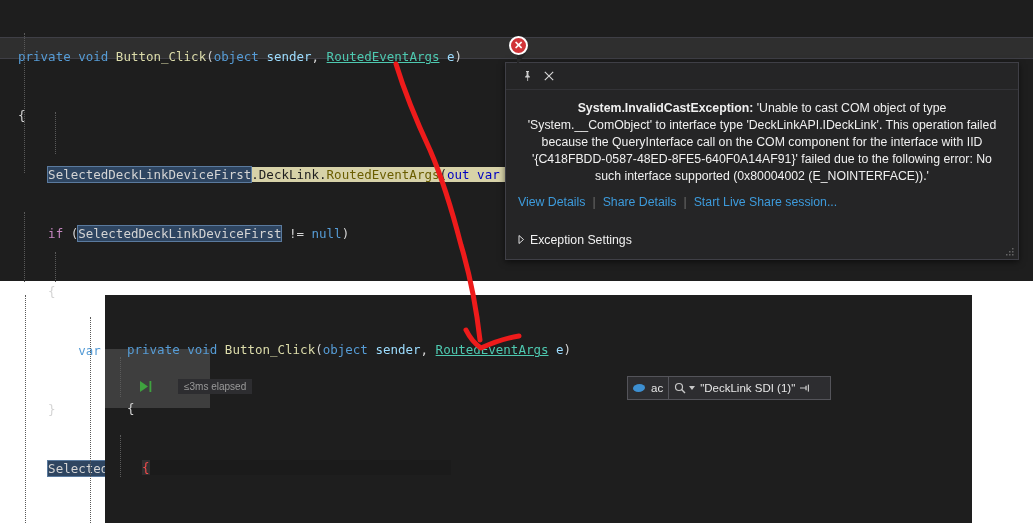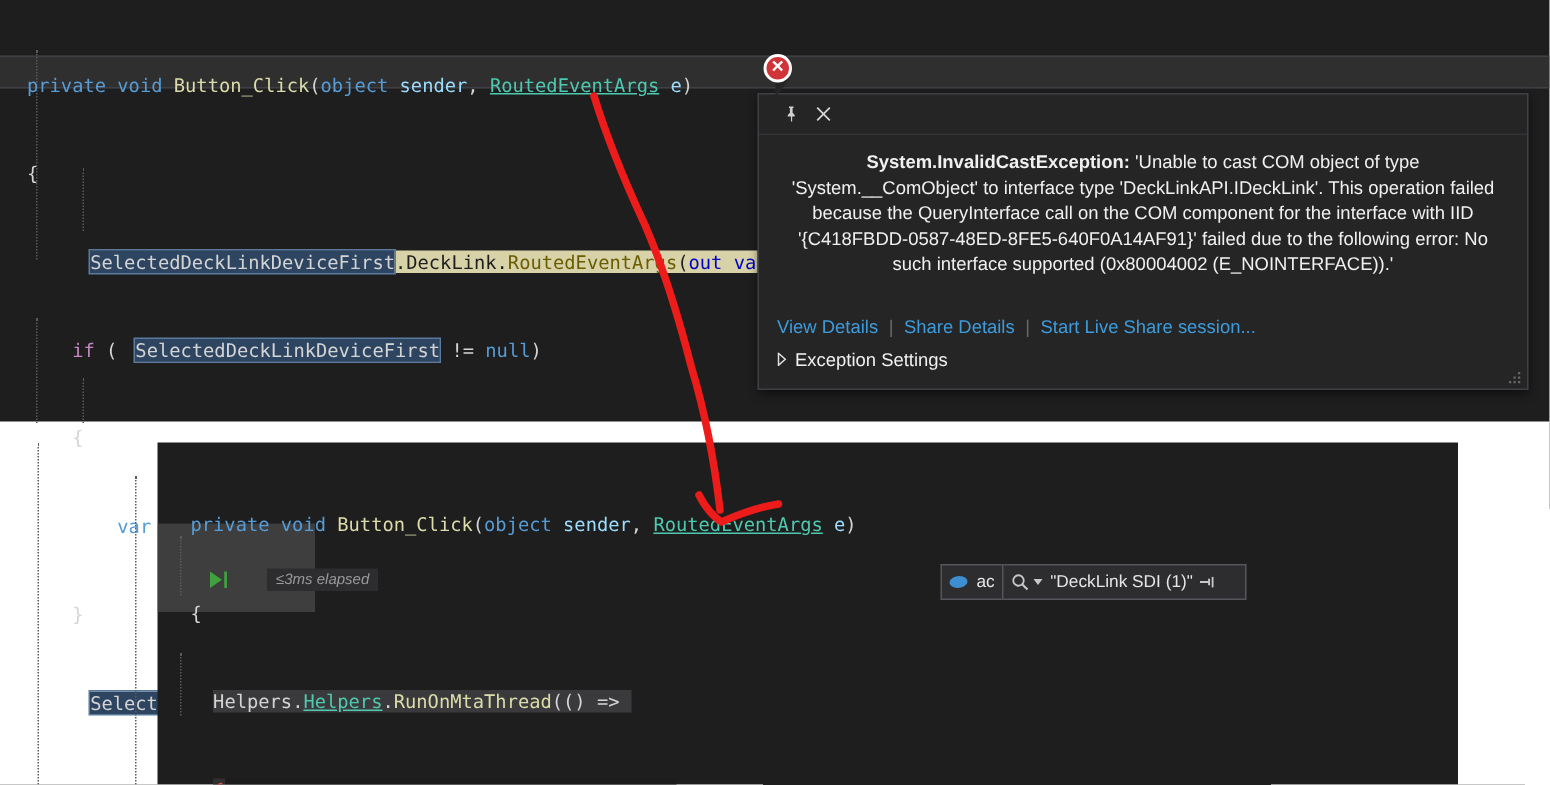--- a/index.html
+++ b/index.html
@@ -20,21 +20,21 @@
   .typ{color:#4ec9b0;text-decoration:underline;}     
   .mth{color:#dcdcaa;}     
   .par{color:#9cdcfe;}     
   .pln{color:#d4d4d4;}
   
   .cur{background:#d7d2a8;color:#1e1e1e;}
   .cur .kw{color:#0000c0;}
   .cur .mth{color:#6a5d00;}
   .cur .par{color:#1b4f72;}
   
-  .refbox{background:#2e4561;outline:1px solid #5a7a9e;margin-left:12px;}
+  .refbox{background:#2e4561;outline:1px solid #5a7a9e;}
   
   .curline-band{
     position:absolute;left:0;right:0;height:19.6px;background:#2f2f2f;
     border-top:1px solid #3f3f46;border-bottom:1px solid #3f3f46;
   }
   .guide{
     position:absolute;top:0;bottom:0;width:0;
     border-left:1px dotted #5a5a5a;
   }
   
@@ -48,21 +48,21 @@
     height:26px;display:flex;align-items:center;
     padding:0 6px 0 10px;font-size:12.5px;color:#f0f0f0;
     border-bottom:1px solid #333337;
   }
   #exc-header .title{flex:1;}
   .hdr-btn{width:22px;height:20px;display:flex;align-items:center;
     justify-content:center;color:#cfcfcf;cursor:pointer;font-size:13px;}
   #exc-body{padding:10px 12px 0 12px;font-size:12.3px;line-height:17px;color:#f0f0f0;text-align:center;}
   #exc-body b{font-weight:bold;}
   #exc-links{
-    position:absolute;left:12px;top:148px;font-size:12.3px;color:#3d9bdc;
+    position:absolute;left:12px;top:132px;font-size:12.3px;color:#3d9bdc;
     display:flex;align-items:center;gap:7px;
   }
   #exc-links a{color:#3d9bdc;text-decoration:none;cursor:pointer;}
   #exc-links .sep{color:#6a6a6a;}
   #exc-settings{
     position:absolute;left:12px;top:170px;font-size:12.3px;color:#f0f0f0;
     display:flex;align-items:center;gap:5px;cursor:pointer;
   }
   #exc-grip{position:absolute;right:3px;bottom:2px;width:12px;height:12px;opacity:.55;}
   .err-badge{
@@ -93,21 +93,21 @@
   .magnifier{width:12px;height:12px;margin-right:3px;}
   .caret-down{
     width:0;height:0;border-left:3.5px solid transparent;
     border-right:3.5px solid transparent;border-top:4px solid #c8c8c8;margin-right:5px;
   }
   .pin-small{width:12px;height:12px;margin-left:4px;}
   
   #elapsed{
     position:absolute;left:178px;top:379px;height:15px;background:#2d2d30;
     color:#9a9a9a;font-family:"Liberation Sans",sans-serif;font-size:10px;
-    display:flex;align-items:center;padding:0 6px;z-index:7;font-style:italic;
+    display:flex;align-items:center;padding:0 6px;z-index:7;
   }
   .greenstep{
     position:absolute;left:139px;top:380px;width:14px;height:13px;z-index:7;
   }
   
   .bx-gray{background:#3a3a3c;}
   .bx-dark{background:#1b1b1b;}
   .leftband{
     position:absolute;left:0;width:105px;background:#5a5a5a;opacity:.55;
   }
@@ -198,21 +198,20 @@
   <div class="leftband" style="top:54px;height:59px;"></div>
 
   <div class="guide" style="left:-80px;top:0;height:228px;"></div>
   <div class="guide" style="left:-15px;top:22px;height:206px;"></div>
   <div class="guide" style="left:15px;top:62px;height:40px;"></div>
   <div class="guide" style="left:15px;top:140px;height:42px;"></div>
 
   <div style="position:absolute;left:22px;top:6px;">
     <div class="ln"><span class="kw">private</span> <span class="kw">void</span> <span class="mth">Button_Click</span>(<span class="kw">object</span> <span class="par">sender</span>, <span class="typ">RoutedEventArgs</span> <span class="par">e</span>)</div>
     <div class="ln"><span class="pln">{</span></div>
-    <div class="ln">  <span class="bx-gray"><span class="pln">Helpers</span>.<span class="typ">Helpers</span>.<span class="mth">RunOnMtaThread</span>(() =&gt; </span></div>
     <div class="ln">  <span class="bracered">{</span><span class="bx-dark">                                        </span></div>
     
     
     
     
     
     
     
     
     

